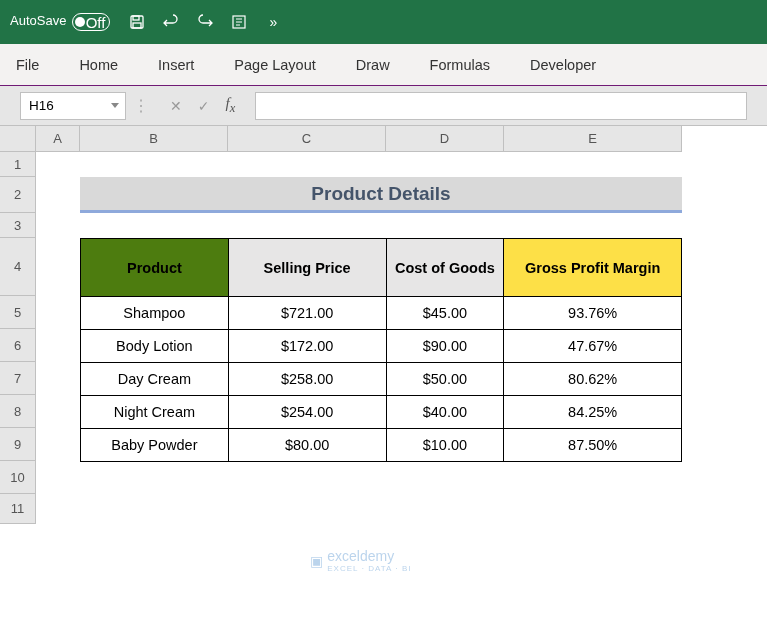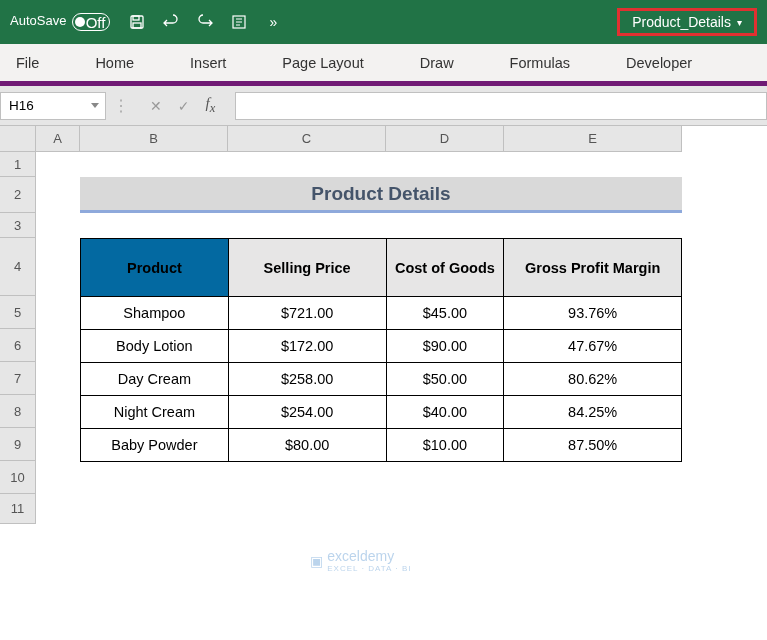--- a/index.html
+++ b/index.html
@@ -9,25 +9,25 @@
     .title-bar { background: #217346; height: 44px; display: flex; align-items: center; padding: 0 10px; color: #fff; }
     .autosave-group { display: flex; gap: 6px; font-size: 13px; }
     .toggle { width: 38px; height: 18px; border: 1.5px solid #fff; border-radius: 10px; display: flex; align-items: center; justify-content: flex-end; padding: 0 4px; font-size: 15px; position: relative; }
     .toggle-dot { position: absolute; left: 2px; width: 10px; height: 10px; background: #fff; border-radius: 50%; }
     .qat { display: flex; align-items: center; gap: 16px; margin-left: 18px; }
     .qat-icon { color: #fff; width: 18px; height: 18px; display: flex; align-items: center; justify-content: center; }
     .title-center { flex: 1; display: flex; justify-content: flex-end; }
     .doc-name-box { border: 3px solid #e03131; padding: 3px 12px; display: flex; align-items: center; gap: 6px; font-size: 14px; color: #fff; }
     
     
-    .ribbon-tabs { background: #f3f2f1; height: 42px; display: flex; align-items: center; padding: 0 10px; gap: 44px; border-bottom: 5px solid #701a75; }
+    .ribbon-tabs { background: #f3f2f1; height: 42px; display: flex; align-items: center; padding: 0 10px; gap: 28px; border-bottom: 1px solid #701a75; }
     .ribbon-tab { font-size: 14.5px; color: #333; cursor: pointer; padding: 8px 6px; }
     
     
-    .formula-row { background: #e6e6e6; height: 40px; display: flex; align-items: center; border-bottom: 1px solid #c0c0c0; padding: 6px 0; }
+    .formula-row { background: #e6e6e6; height: 40px; display: flex; align-items: center; border-bottom: 1px solid #c0c0c0; padding: 6px 20px; }
     .name-box { width: 106px; height: 28px; background: #fff; border: 1px solid #c0c0c0; display: flex; align-items: center; padding: 0 8px; font-size: 13.5px; position: relative; }
     .name-box::after { content: ''; position: absolute; right: 6px; width: 0; height: 0; border-left: 4px solid transparent; border-right: 4px solid transparent; border-top: 5px solid #888; }
     .fb-sep { width: 30px; display: flex; align-items: center; justify-content: center; color: #aaa; }
     .fb-icons { display: flex; align-items: center; gap: 16px; padding: 0 14px; color: #888; font-size: 14px; }
     .fb-icon-x { color: #999; }
     .fb-icon-check { color: #999; }
     .fb-fx { font-style: italic; font-family: 'Times New Roman', serif; font-size: 15px; color: #555; }
     .formula-input { flex: 1; height: 28px; background: #fff; border: 1px solid #c0c0c0; margin-left: 6px; }
     
     
@@ -45,24 +45,24 @@
     
     .cells { position: relative; }
     
     
     .sheet-title { position: absolute; left: 44px; top: 25px; width: 602px; height: 36px; background: #d9d9d9; border-bottom: 3px solid #8ea9db; display: flex; align-items: center; justify-content: center; font-size: 19px; font-weight: bold; color: #44546a; }
     
     
     .data-table { position: absolute; left: 44px; top: 86px; width: 602px; border-collapse: collapse; }
     .data-table th, .data-table td { border: 1.5px solid #000; text-align: center; font-size: 14.5px; padding: 6px 4px; }
     .data-table th { font-weight: bold; height: 58px; }
-    .th-prod { width: 148px; background: #0369a1; }
+    .th-prod { width: 148px; background: #4d7c0f; }
     .th-sell { width: 158px; background: #e7e6e6; }
     .th-cost { width: 118px; background: #e7e6e6; }
-    .th-gross { width: 178px; background: #e5e5e5; }
+    .th-gross { width: 178px; background: #fde047; }
     .data-table td { height: 33px; background: #fff; }
     
     
     .watermark { position: absolute; top: 548px; left: 310px; color: #8fb8e0; font-size: 14px; opacity: 0.6; display: flex; align-items: center; gap: 4px; }
     .watermark .sub { font-size: 8px; color: #8fb8e0; display: block; letter-spacing: 1px; }
   </style>
 </head>
 <body>
 
 <div class="title-bar">
@@ -91,26 +91,20 @@
           <path d="M12 6 L15 9 L12 12 M15 9 H6 A4 4 0 0 1 6 1"></path>
         </svg>
       </span>
     <span class="qat-icon">
         <svg width="16" height="16" viewBox="0 0 16 16" fill="none" stroke="#fff" stroke-width="1.2">
           <rect x="2" y="2" width="12" height="12"></rect>
           <path d="M5 5h6M5 8h6M5 11h4"></path>
         </svg>
       </span>
     <span class="qat-icon" style="font-size:14px">»</span>
-  </div>
-  <div class="title-center">
-    <div class="doc-name-box">
-      <span>Product_Details</span>
-      <span style="font-size:10px">▾</span>
-    </div>
   </div>
 </div>
 
 <div class="ribbon-tabs">
   <div class="ribbon-tab">File</div>
   <div class="ribbon-tab">Home</div>
   <div class="ribbon-tab">Insert</div>
   <div class="ribbon-tab">Page Layout</div>
   <div class="ribbon-tab">Draw</div>
   <div class="ribbon-tab">Formulas</div>

